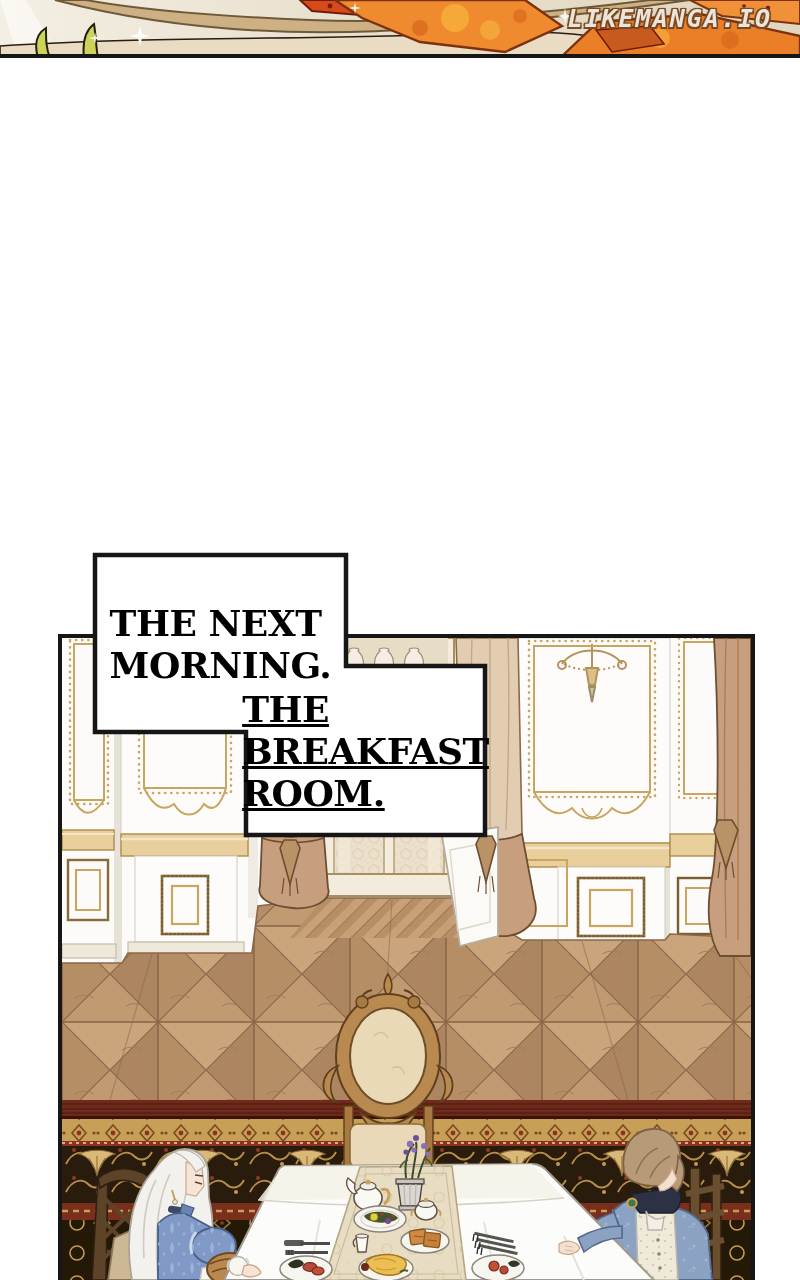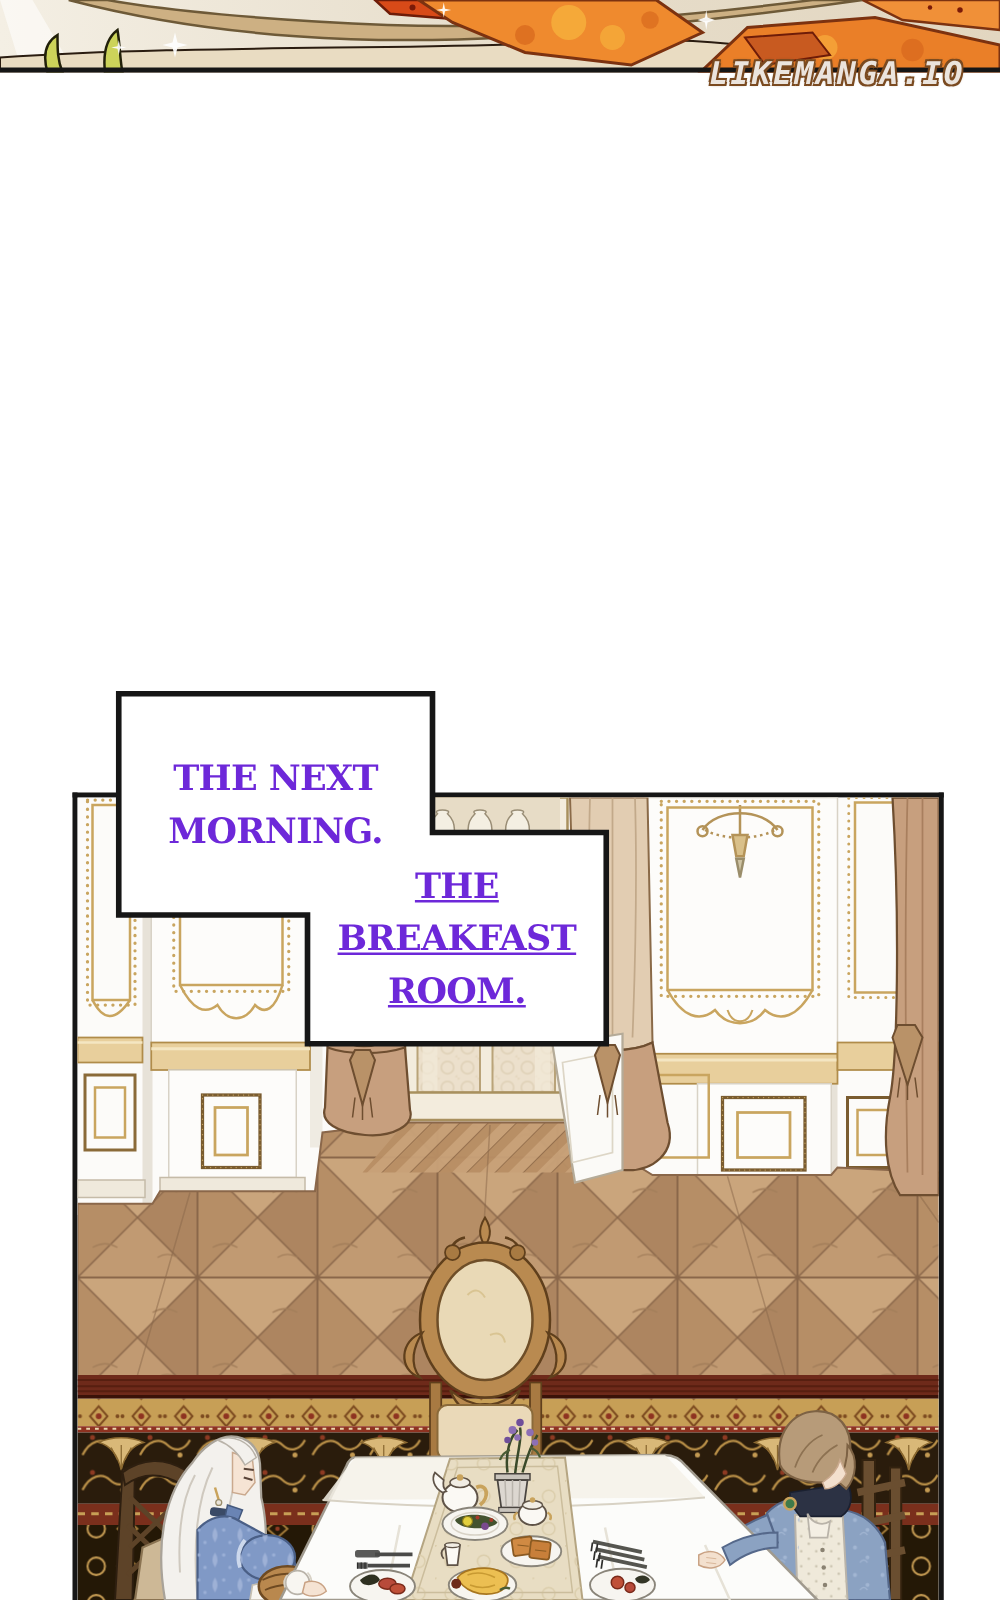--- a/index.html
+++ b/index.html
@@ -3,28 +3,28 @@
 <meta charset="utf-8">
 <style>
   html,body{margin:0;padding:0;background:#ffffff;}
   .page{position:relative;width:800px;height:1280px;overflow:hidden;background:#ffffff;
         font-family:"DejaVu Sans",sans-serif;}
   .top-strip{position:absolute;left:0;top:0;width:800px;height:58px;}
   .top-strip svg{display:block;}
   .watermark{position:absolute;right:28px;top:4px;
     font-family:"DejaVu Sans Mono",monospace;font-style:italic;font-weight:bold;
     font-size:25px;letter-spacing:2px;color:rgba(255,255,255,0.85);
-    text-shadow:1.5px 1.5px 0 #7a4a20,-1.5px -1.5px 0 #7a4a20,1.5px -1.5px 0 #7a4a20,-1.5px 1.5px 0 #7a4a20,0 0 3px #5a3a1a;margin-top:40px;}
+    text-shadow:1.5px 1.5px 0 #7a4a20,-1.5px -1.5px 0 #7a4a20,1.5px -1.5px 0 #7a4a20,-1.5px 1.5px 0 #7a4a20,0 0 3px #5a3a1a;}
   .main-panel{position:absolute;left:58px;top:634px;width:689px;height:646px;
     border:4px solid #161616;border-bottom:none;background:#fbfaf8;}
   .caption-union{position:absolute;left:85px;top:545px;width:410px;height:300px;pointer-events:none;}
   .cap-text{position:absolute;display:flex;align-items:center;justify-content:center;
-    text-align:center;white-space:pre-line;color:#6d28d9;
+    white-space:pre-line;color:#000000;
     font-family:"DejaVu Serif","Liberation Serif",serif;font-weight:bold;
-    font-size:28px;line-height:42px;letter-spacing:-0.5px;}
+    font-size:36px;line-height:42px;letter-spacing:-0.5px;}
   .cap1{left:97px;top:557px;width:247px;height:173px;}
   .cap2{left:248px;top:668px;width:235px;height:165px;text-decoration:underline;}
 </style>
 </head>
 <body>
 
 <div class="page">
 
   <div class="top-strip">
     <svg width="800" height="58" viewBox="0 0 800 58">

